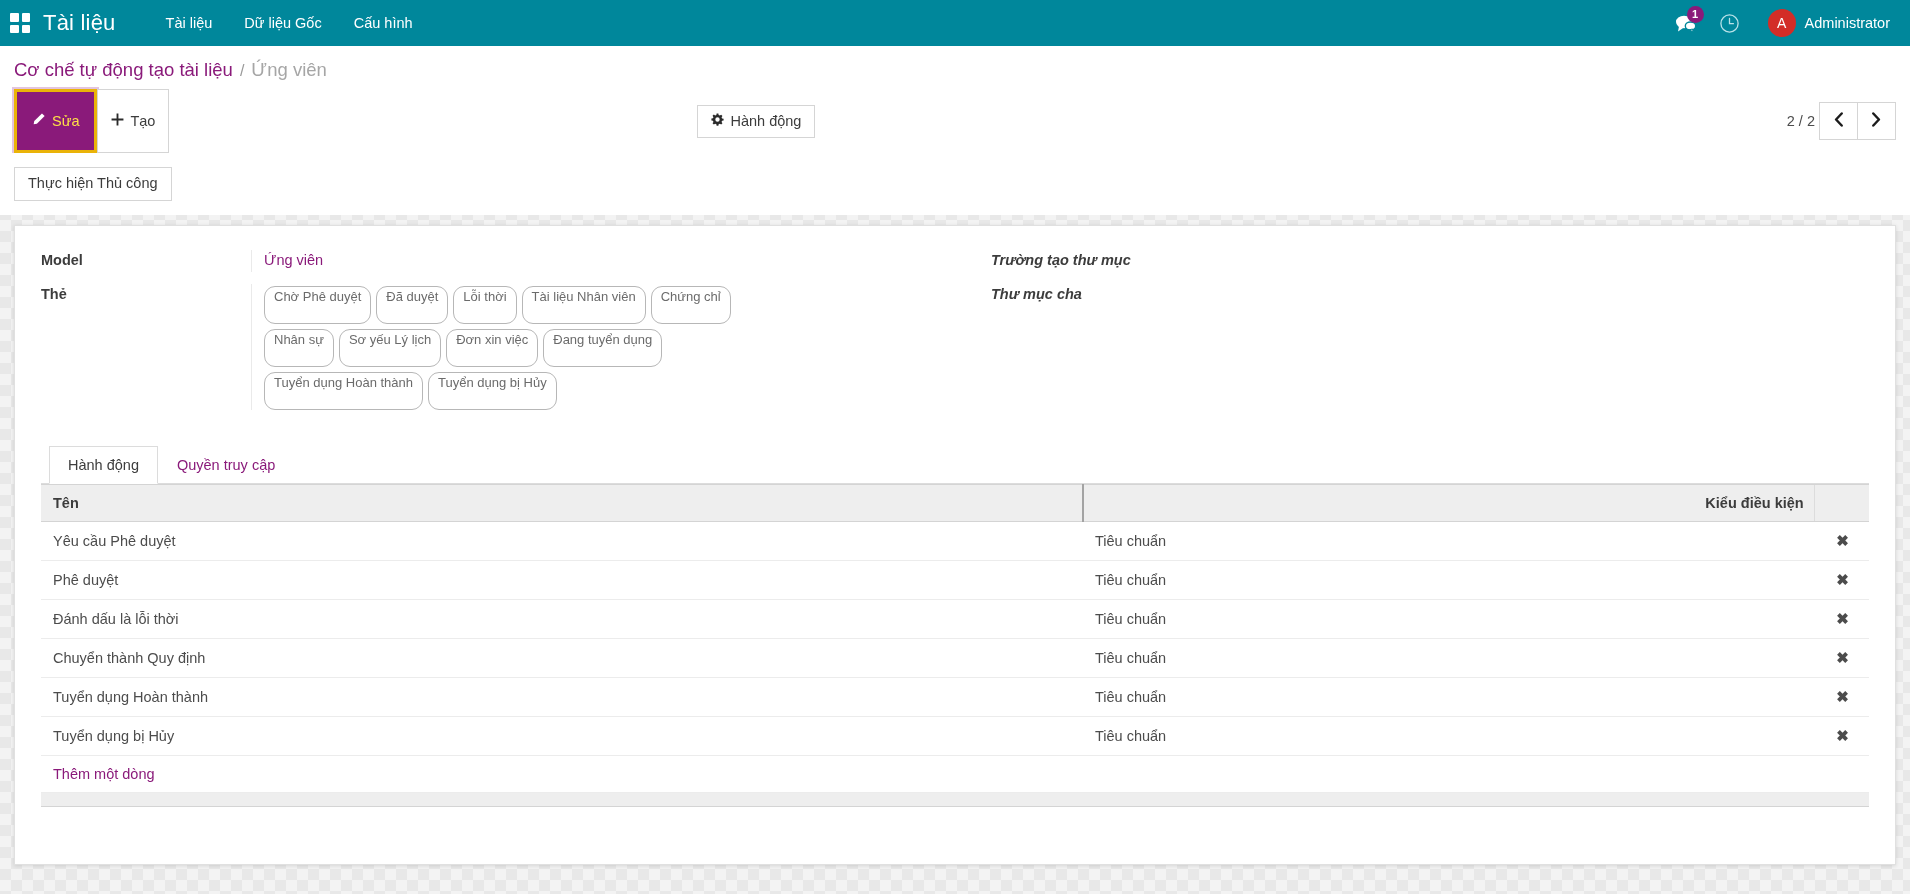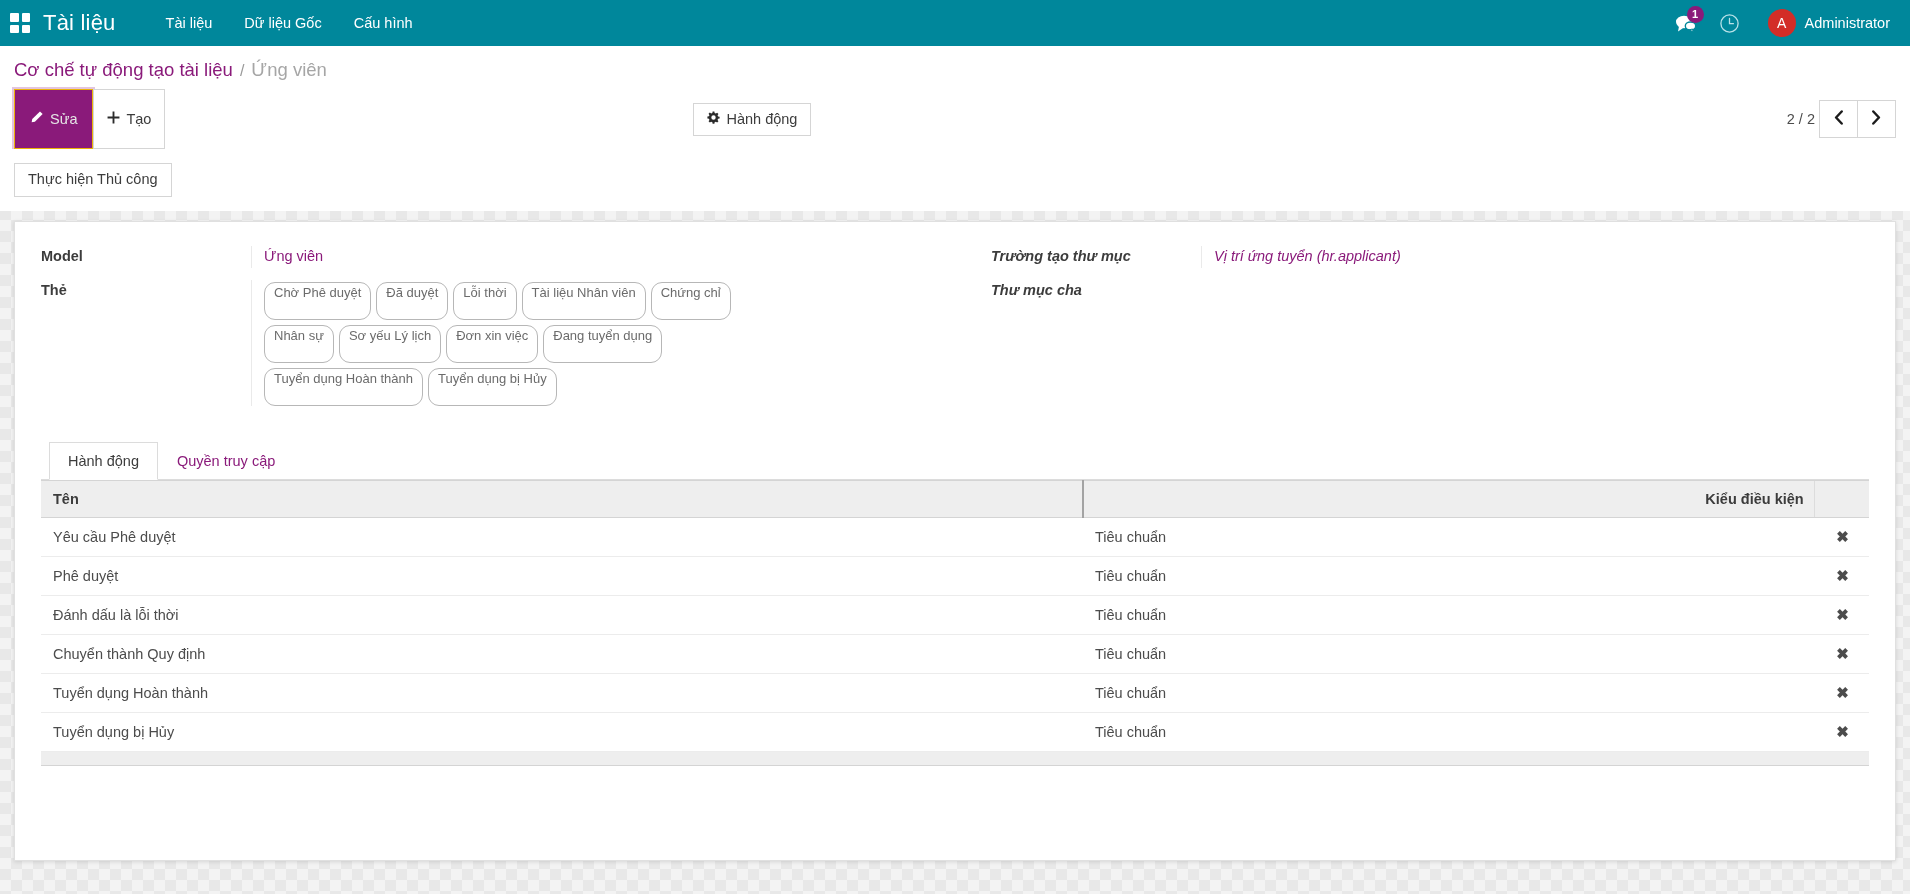--- a/index.html
+++ b/index.html
@@ -165,22 +165,22 @@
     cursor: pointer;
     line-height: 1.2;
     white-space: nowrap;
     display: inline-flex;
     align-items: center;
     gap: 6px;
     border-radius: 0;
   }
   .btn-primary {
     background: #8a1a7a;
-    border: 1px solid #eab308;
-    color: #e5e5e5;
+    border: 3px solid #eab308;
+    color: #fde047;
     box-shadow: 0 0 0 2px #e3c4de;
     font-size: 14.5px;
     padding: 20px 15px;
   }
   .cp-group-left { display: flex; gap: 0; }
   .cp-center { margin-left: 528px; }
   .cp-right { margin-left: auto; display: flex; align-items: center; gap: 4px; }
   .pager-count { font-size: 14.5px; color: #4c4c4c; white-space: nowrap; }
   .pager-btns { display: flex; }
   .pager-btn {
@@ -467,21 +467,20 @@
               <span class="tag">Tuyển dụng Hoàn thành</span>
               <span class="tag">Tuyển dụng bị Hủy</span>
             </div>
           </div>
         </div>
       </div>
 
       <div class="fg fg-right">
         <div class="frow">
           <div class="flabel">Trường tạo thư mục</div>
-          <div class="fvalue">Vị trí ứng tuyển (hr.applicant)</div>
         </div>
         <div class="frow">
           <div class="flabel">Thư mục cha</div>
         </div>
       </div>
 
     </div>
 
     <div class="notebook">
       <div class="nb-tabs">
@@ -522,20 +521,25 @@
             <tr>
               <td>Tuyển dụng Hoàn thành</td>
               <td>Tiêu chuẩn</td>
               <td class="del-cell">✖</td>
             </tr>
             <tr>
               <td>Tuyển dụng bị Hủy</td>
               <td>Tiêu chuẩn</td>
               <td class="del-cell">✖</td>
             </tr>
+            <tr>
+              <td colspan="3" style="padding:0;border-bottom:1px solid #ececec;">
+                <span class="add-line">Thêm một dòng</span>
+              </td>
+            </tr>
           </tbody>
         </table>
         <div class="list-foot-bar"></div>
       </div>
     </div>
 
   </div>
 </div>
 
 </body></html>

